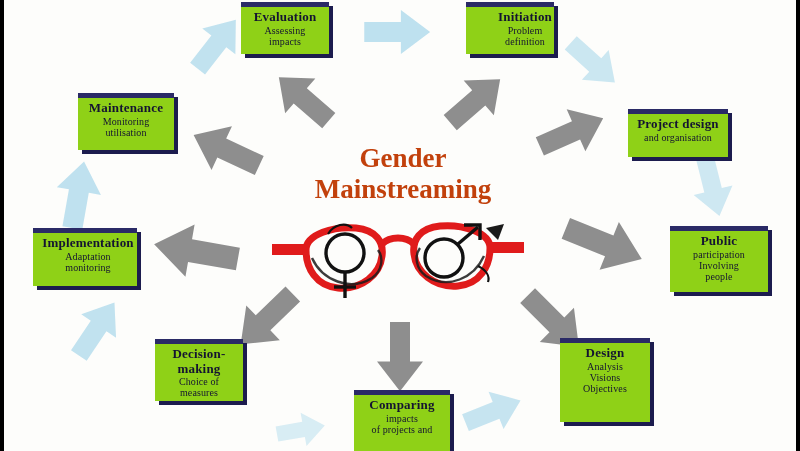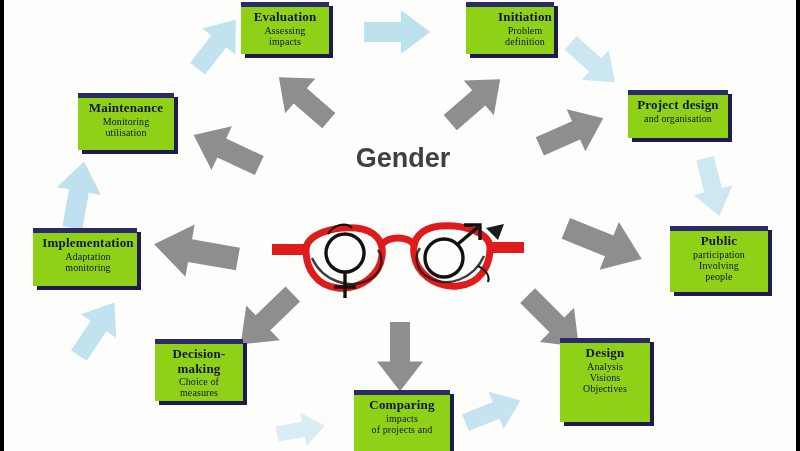--- a/index.html
+++ b/index.html
@@ -55,39 +55,39 @@
   .box .sub {
     display: block;
     font-size: 10px;
     letter-spacing: .1px;
   }
 
   
   #box-evaluation      { left: 241px; top:   2px; width: 88px;  height: 52px; }
   #box-initiation      { left: 466px; top:   2px; width: 88px;  height: 52px; padding-left: 32px; }
   #box-maintenance     { left:  78px; top:  93px; width: 96px;  height: 57px; }
-  #box-project-design  { left: 628px; top:  90px; width: 100px; height: 48px; }
+  #box-project-design  { left: 628px; top:  109px; width: 100px; height: 48px; }
   #box-implementation  { left:  33px; top: 228px; width: 104px; height: 58px; padding-left: 8px; }
   #box-public-part     { left: 670px; top: 226px; width: 98px;  height: 66px; }
   #box-decision        { left: 155px; top: 339px; width: 88px;  height: 62px; }
   #box-design          { left: 560px; top: 338px; width: 90px;  height: 84px; }
   #box-comparing       { left: 354px; top: 390px; width: 96px;  height: 68px; }
 
   
   #center-title {
     position: absolute;
     left: 268px;
     top: 143px;
     width: 270px;
     text-align: center;
-    font-family: Liberation Sans, sans-serif;
+    font-family: Liberation Serif, serif;
     font-weight: bold;
     font-size: 27px;
     line-height: 1.13;
-    color: #404040;
+    color: #c2410c;
     z-index: 25;
     filter: blur(0.25px);
   }
 
   
   #glasses {
     position: absolute;
     left: 272px;
     top: 214px;
     width: 252px;
@@ -246,20 +246,21 @@
   </div>
 
   <div class="box" id="box-comparing">
     <span class="ttl">Comparing</span>
     <span class="sub">impacts</span>
     <span class="sub">of projects and</span>
   </div>
 
   <div id="center-title">
     <div>Gender</div>
+    <div>Mainstreaming</div>
   </div>
 
   <svg id="glasses" viewBox="0 0 252 112" xmlns="http://www.w3.org/2000/svg">
 
     <rect x="0" y="30" width="36" height="11" fill="#e01b1b"></rect>
     <rect x="216" y="28" width="36" height="11" fill="#e01b1b"></rect>
 
     <path d="M34,36 C34,20 62,12 84,14 C104,16 112,28 110,42
              C108,60 90,76 66,74 C44,72 34,54 34,36 Z" fill="none" stroke="#e01b1b" stroke-width="7" stroke-linejoin="round"></path>
 

